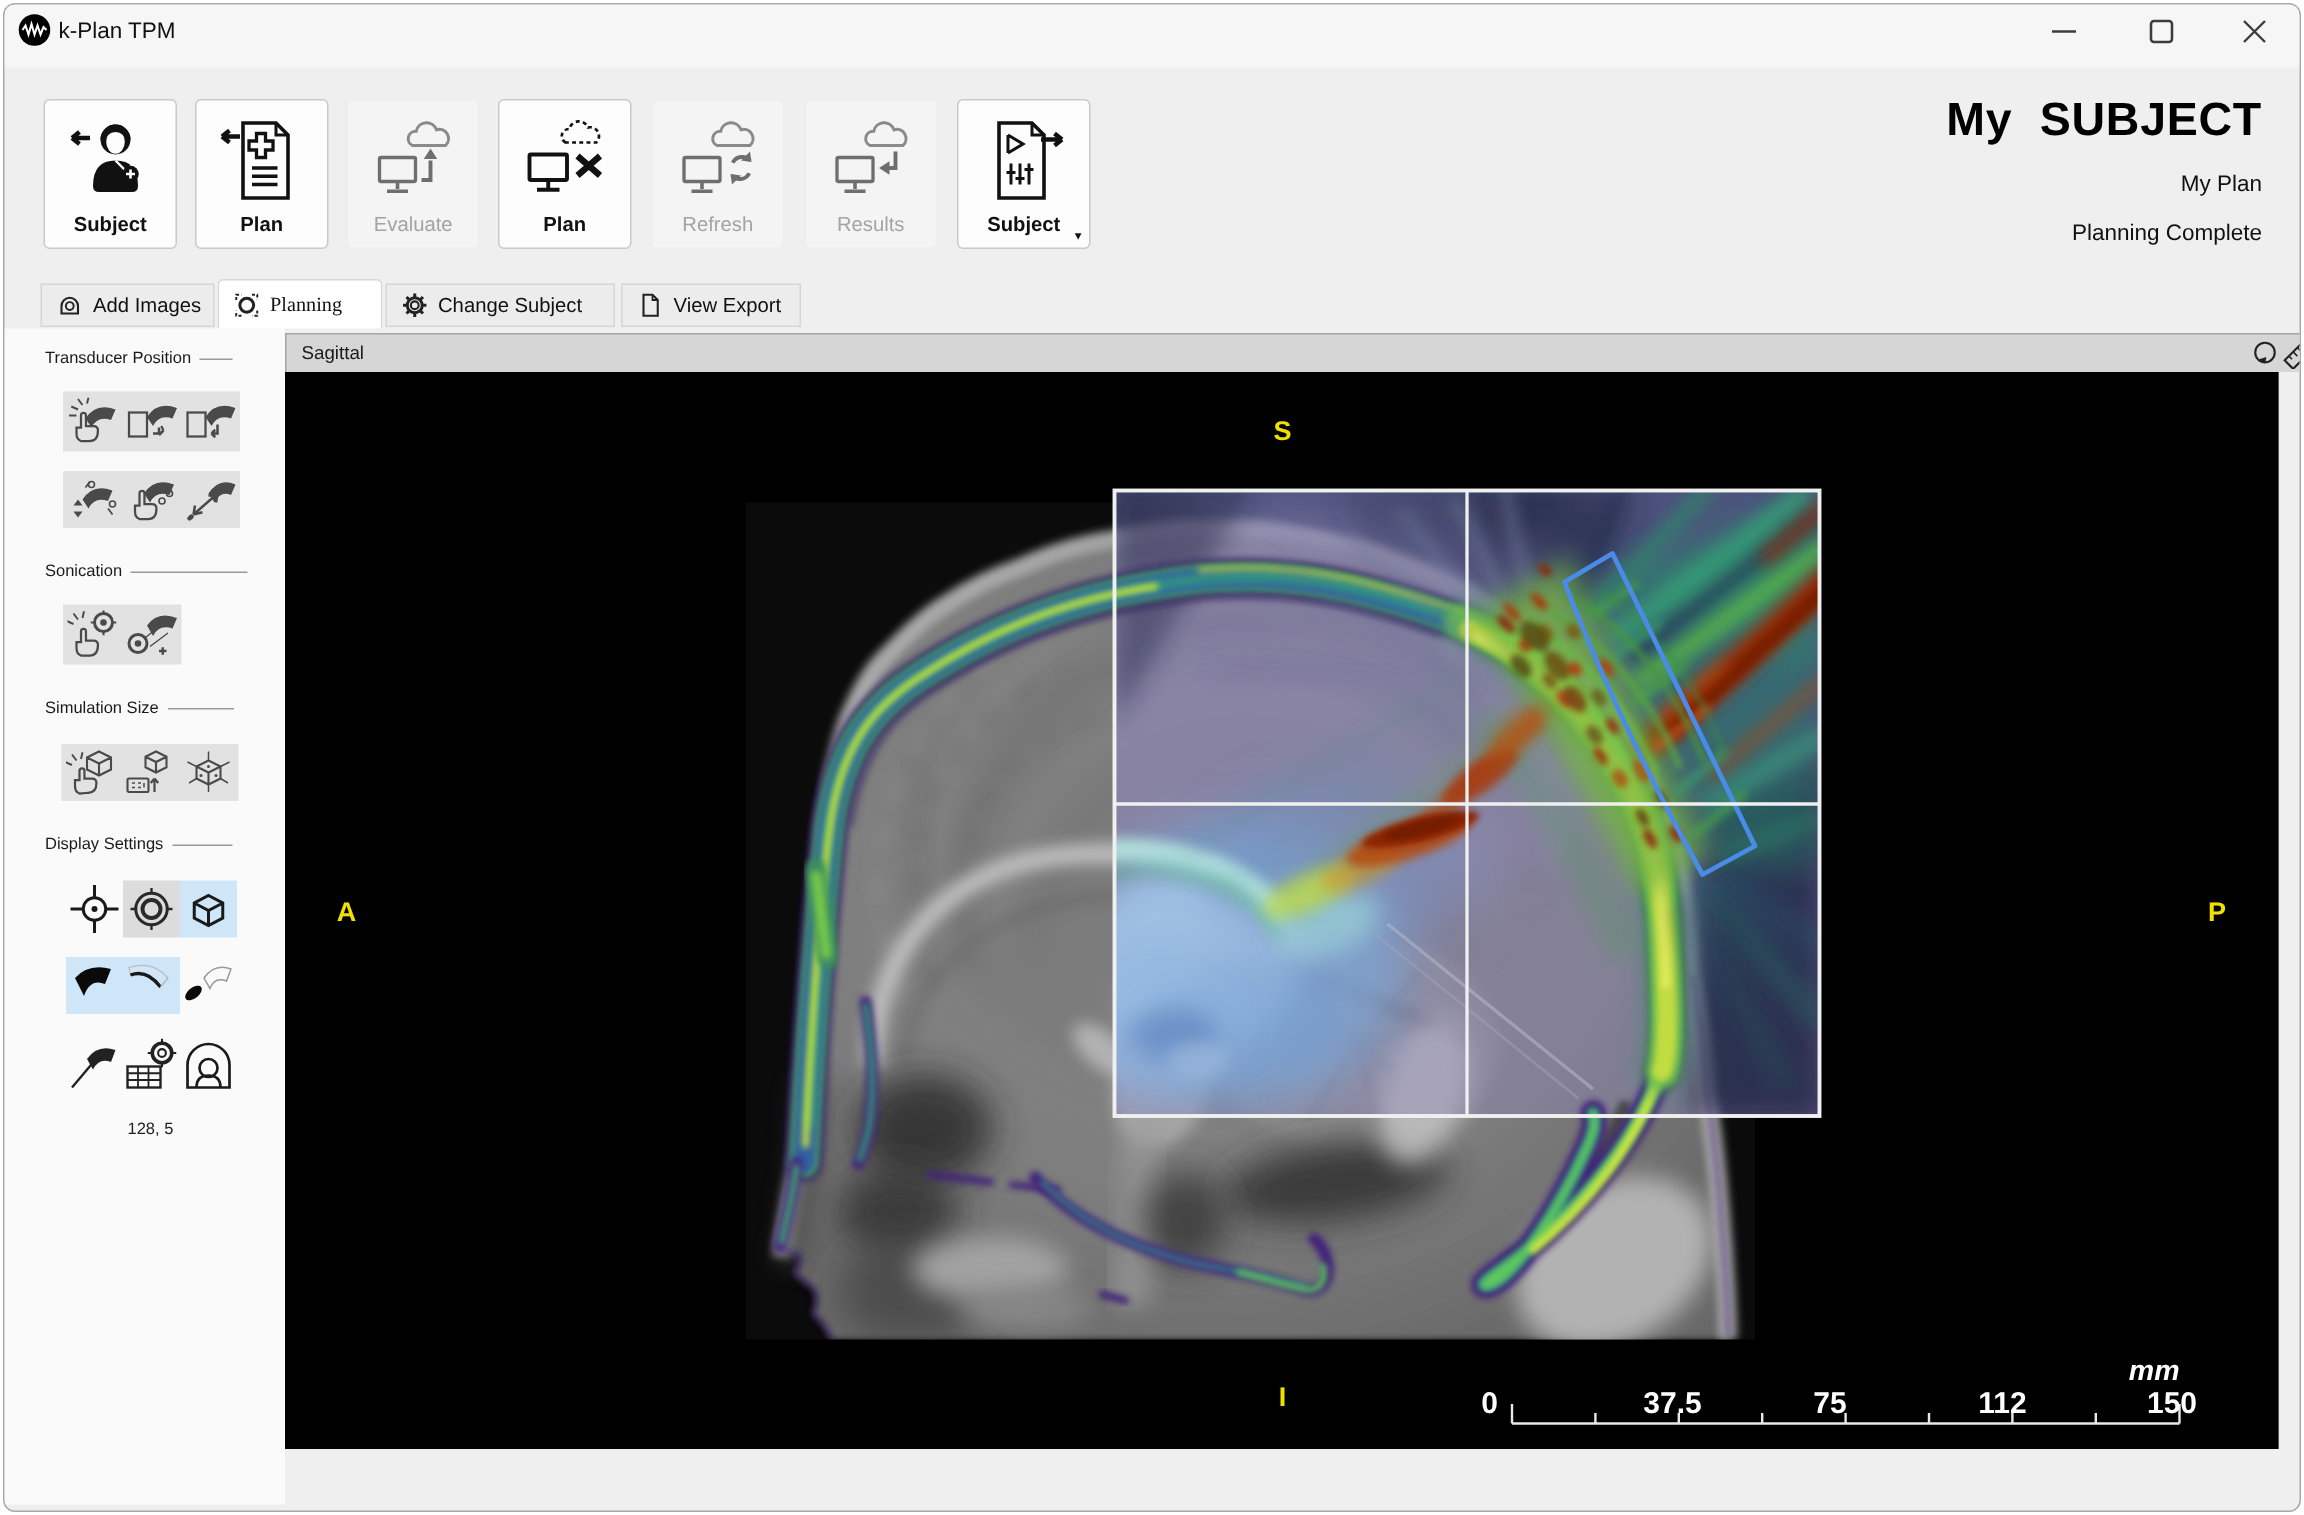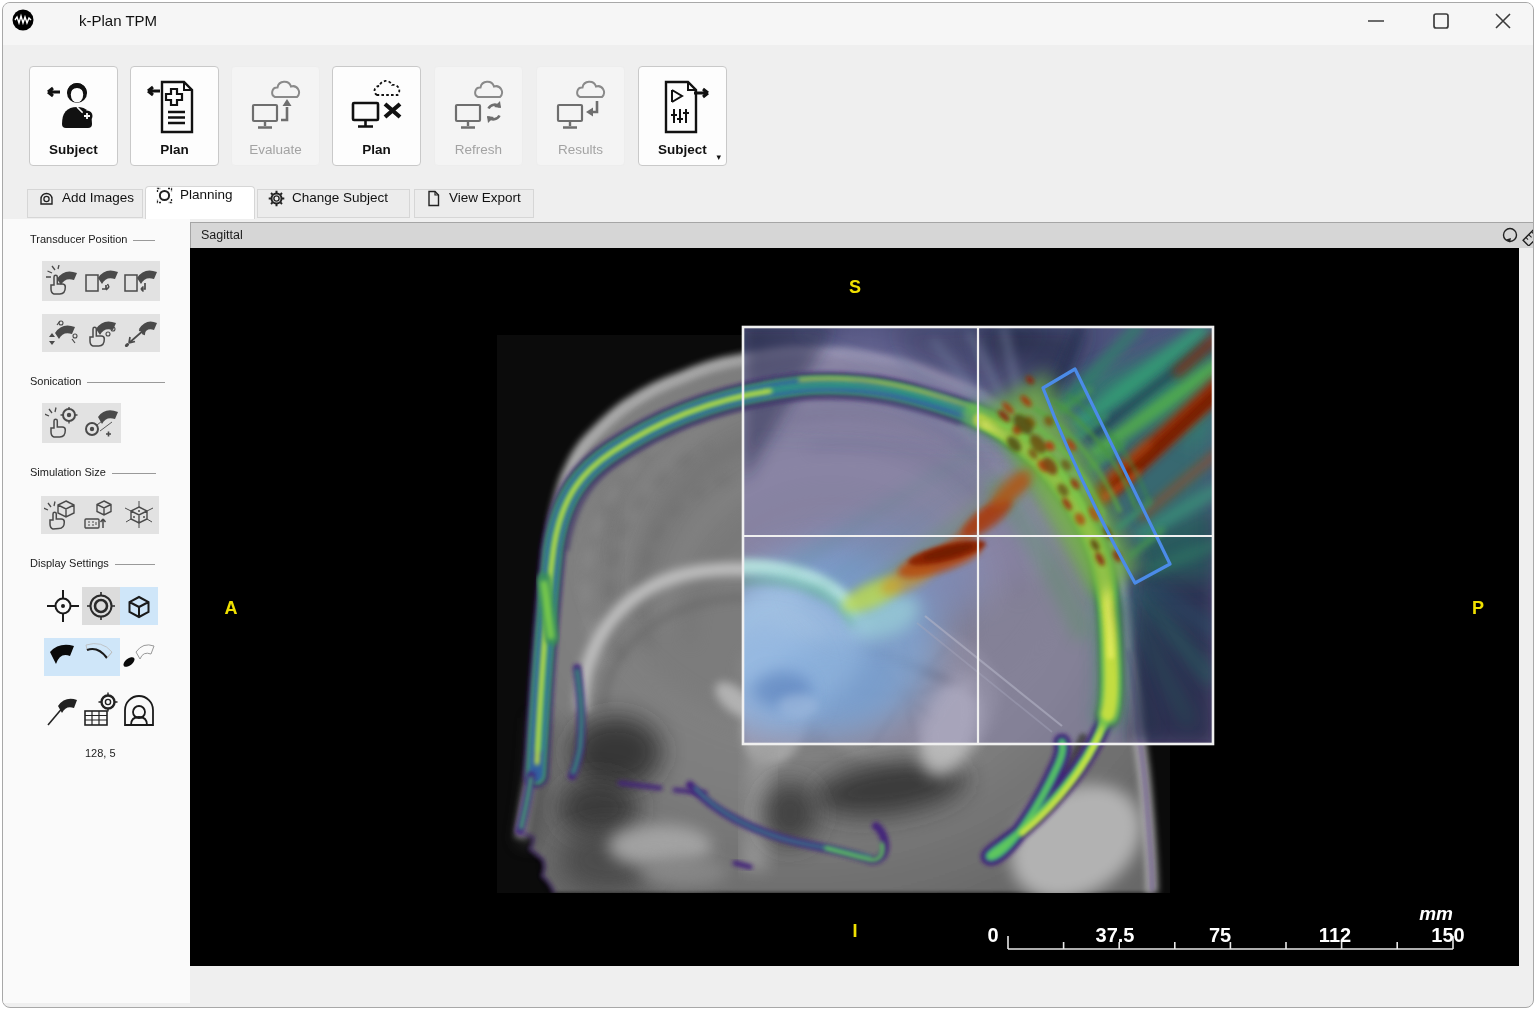--- a/index.html
+++ b/index.html
@@ -1,34 +1,34 @@
 <!DOCTYPE html>
 <html><head>
 <meta charset="utf-8">
 <style>
 * { margin:0; padding:0; box-sizing:border-box; }
 html,body { width:1536px; height:1010px; background:#fff; font-family:"Liberation Sans", sans-serif; }
 #win { position:absolute; left:2px; top:2px; width:1532px; height:1006px; background:#efefef;
   border:1px solid #a8a8a8; border-radius:8px; overflow:hidden; }
 #titlebar { position:absolute; left:0; top:0; width:100%; height:42px; background:#f6f6f6; }
-#titlebar .title { position:absolute; left:36px; top:9px; font-size:15px; color:#111;margin-left:40px; }
+#titlebar .title { position:absolute; left:36px; top:9px; font-size:15px; color:#111; }
 #logo { position:absolute; left:9px; top:6px; }
 .winbtn { position:absolute; top:8px; }
 .toolbtn { position:absolute; top:63px; width:89px; height:100px; background:#fdfdfd;
   border:1px solid #c9c9c9; border-radius:4px; text-align:center; }
 .toolbtn.dis { background:#f4f4f4; border:1px solid #ededed; }
 .toolbtn .lbl { position:absolute; bottom:8px; width:100%; font-size:13.5px; font-weight:700; color:#111; }
 .toolbtn.dis .lbl { color:#a3a3a3; font-weight:400; }
 .toolbtn svg { margin-top:12px; }
 #subjinfo { position:absolute; right:25px; top:59px; text-align:right; }
 #subjinfo .big { font-size:31px; font-weight:700; color:#000; letter-spacing:0.5px; }
 #subjinfo .s1 { font-size:15px; color:#111; margin-top:16px; }
 #subjinfo .s2 { font-size:15px; color:#111; margin-top:16px; }
 .tab { position:absolute; top:186px; height:29px; background:#ececec; border:1px solid #d6d6d6;
-  font-size:13.5px; color:#111; display:flex; align-items:flex-start; padding-left:10px; gap:7px; }
+  font-size:13.5px; color:#111; display:flex; align-items:center; padding-left:10px; gap:7px; }
 .tab.active { top:183px; height:33px; background:#fff; border-bottom:none; border-radius:4px 4px 0 0; z-index:5; }
 #sidebar { position:absolute; left:0px; top:216px; width:187px; height:784px; background:#fafafa; }
 .sect { position:absolute; left:27px; font-size:11px; color:#1a1a1a; white-space:nowrap; }
 .sect .ln { display:inline-block; height:1px; background:#999; vertical-align:middle; margin-left:6px; }
 .bgroup { position:absolute; background:#e2e2e2; display:flex; align-items:center; justify-content:space-around; }
 #viewport { position:absolute; left:187px; top:219px; width:1449px; height:744px; }
 #vhead { position:absolute; left:0; top:0; width:100%; height:26px; background:#d6d6d6;
   border:1px solid #a5a5a5; border-bottom:none; }
 #vhead .vt { position:absolute; left:10px; top:5px; font-size:12.5px; color:#1a1a1a; }
 #vbody { position:absolute; left:0; top:26px; width:1329px; height:718px; background:#000; }
@@ -102,29 +102,34 @@
   <div class="toolbtn" style="left:635px"><svg width="62" height="56" viewBox="0 0 62 56">
     <path d="M14 3 h22 l8 8 v42 h-30 z" fill="#fdfdfd" stroke="#111" stroke-width="2.4"></path>
     <path d="M36 3 v8 h8" fill="none" stroke="#111" stroke-width="2"></path>
     <path d="M20 11 v12 M20 11 l10 6 l-10 6" fill="none" stroke="#111" stroke-width="2"></path>
     <path d="M22 30 v14 M28 30 v14 M34 30 v14" stroke="#111" stroke-width="2"></path>
     <path d="M19 36 h6 M25 40 h6 M31 34 h6" stroke="#111" stroke-width="2"></path>
     <path d="M42 14 h14 M56 14 l-5 -4 M56 14 l-5 4" stroke="#111" stroke-width="3" fill="none"></path>
   </svg><div class="lbl">Subject</div>
     <div style="position:absolute; right:5px; bottom:3px; font-size:9px; color:#111;">▾</div></div>
 
+  <div id="subjinfo">
+    <div class="big">My&nbsp;&nbsp;SUBJECT</div>
+    <div class="s1">My Plan</div>
+    <div class="s2">Planning Complete</div>
+  </div>
 
   <div class="tab" style="left:24px; width:116px;">
     <svg width="17" height="17" viewBox="0 0 17 17">
         <path d="M3 14 V9 a5.5 5.5 0 0 1 11 0 V14 Z" fill="none" stroke="#222" stroke-width="1.4"></path>
         <circle cx="8.5" cy="9" r="2.6" fill="none" stroke="#222" stroke-width="1.3"></circle>
       </svg>
     <span>Add Images</span>
     </div>
-  <div class="tab active" style="left:142px; width:110px;">
+  <div class="tab active" style="left:142px; width:110px;font-family:Liberation Serif, serif;">
     <svg width="17" height="17" viewBox="0 0 17 17">
         <circle cx="8.5" cy="8.5" r="4.6" fill="none" stroke="#222" stroke-width="2"></circle>
         <path d="M1.5 5 V1.5 H5 M12 1.5 H15.5 V5 M15.5 12 V15.5 H12 M5 15.5 H1.5 V12" fill="none" stroke="#222" stroke-width="1.3" stroke-dasharray="2 1.4"></path>
       </svg>
     <span>Planning</span>
     </div>
   <div class="tab" style="left:254px; width:153px;">
     <svg width="17" height="17" viewBox="0 0 17 17">
         <g transform="translate(8.5,8.5)">
           <circle r="2.6" fill="none" stroke="#222" stroke-width="1.4"></circle>

